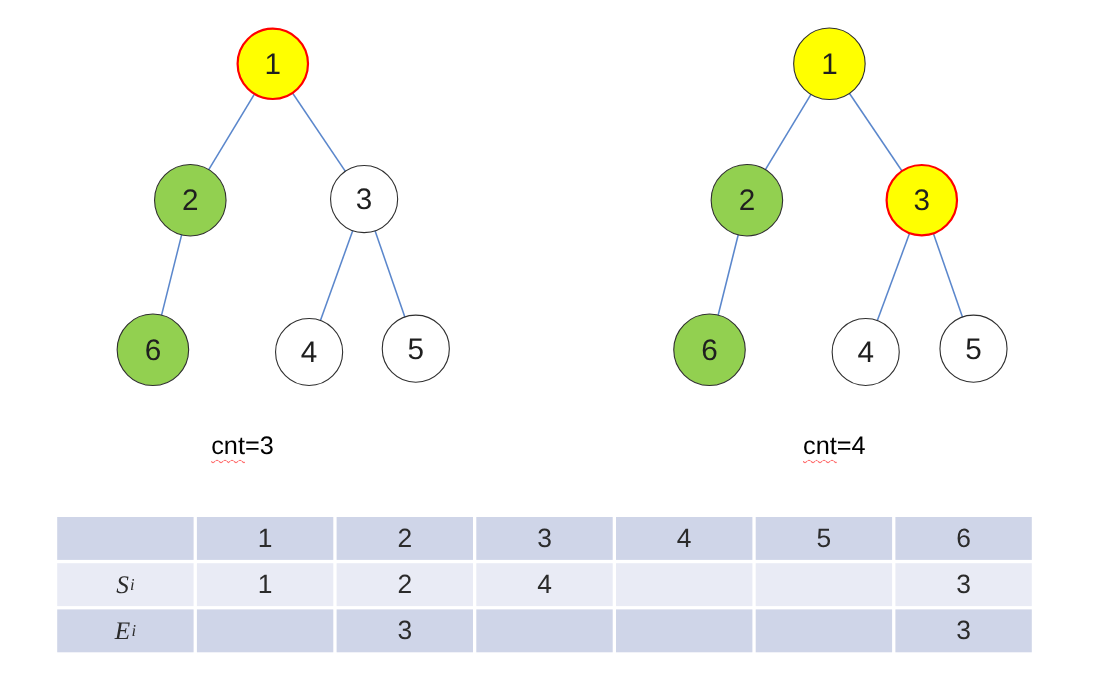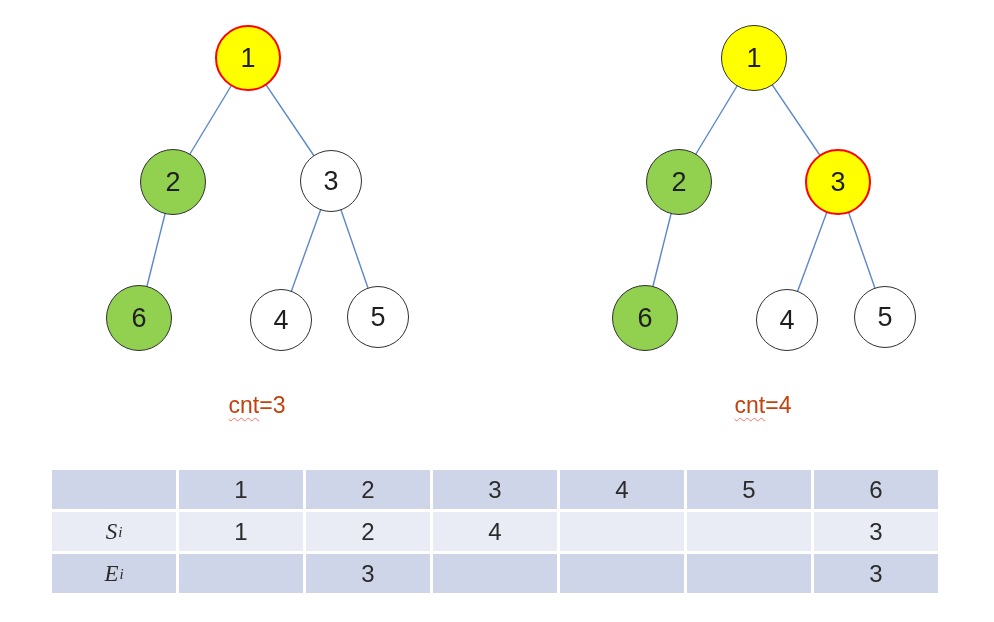--- a/index.html
+++ b/index.html
@@ -14,22 +14,22 @@
     display:flex;align-items:center;justify-content:center;
     font-size:27px;color:#1f1f1f;box-sizing:border-box;
     background:#ffffff;border:1.5px solid #2f2f2f;
   }
   .node.lg{width:66px;height:66px;}
   .node.sm{width:62px;height:62px;}
   .node.green{background:#92d050;}
   .node.yellow{background:#ffff00;}
   .node.hl{border:2.2px solid #ff0000;}
   .caption{
-    position:absolute;z-index:2;width:130px;text-align:center;
-    font-size:23px;color:#c2410c;
+    position:absolute;z-index:2;width:130px;text-align:left;
+    font-size:23px;color:#000000;
   }
   .caption .sq{
     text-decoration-line:underline;
     text-decoration-style:wavy;
     text-decoration-color:#ff7070;
     text-decoration-thickness:1px;
     text-underline-offset:4px;
   }
   .datatable{
     position:absolute;left:52px;top:470px;width:886px;z-index:2;
@@ -75,21 +75,21 @@
   <div class="node lg green" style="left:106px;top:285px">6</div>
 
   <div class="node lg yellow" style="left:721px;top:25px">1</div>
   <div class="node lg green" style="left:646px;top:149px">2</div>
   <div class="node lg yellow hl" style="left:805px;top:149px">3</div>
   <div class="node sm" style="left:756px;top:289px">4</div>
   <div class="node sm" style="left:854px;top:286px">5</div>
   <div class="node lg green" style="left:612px;top:285px">6</div>
 
   <div class="caption" style="left:192px;top:392px"><span class="sq">cnt</span><span>=3</span></div>
-  <div class="caption" style="left:698px;top:392px"><span class="sq">cnt</span><span>=4</span></div>
+  <div class="caption" style="left:730px;top:392px"><span class="sq">cnt</span><span>=4</span></div>
 
   <div class="datatable">
 
     <div class="cell band-dark"></div>
     <div class="cell band-dark">1</div>
     <div class="cell band-dark">2</div>
     <div class="cell band-dark">3</div>
     <div class="cell band-dark">4</div>
     <div class="cell band-dark">5</div>
     <div class="cell band-dark">6</div>

